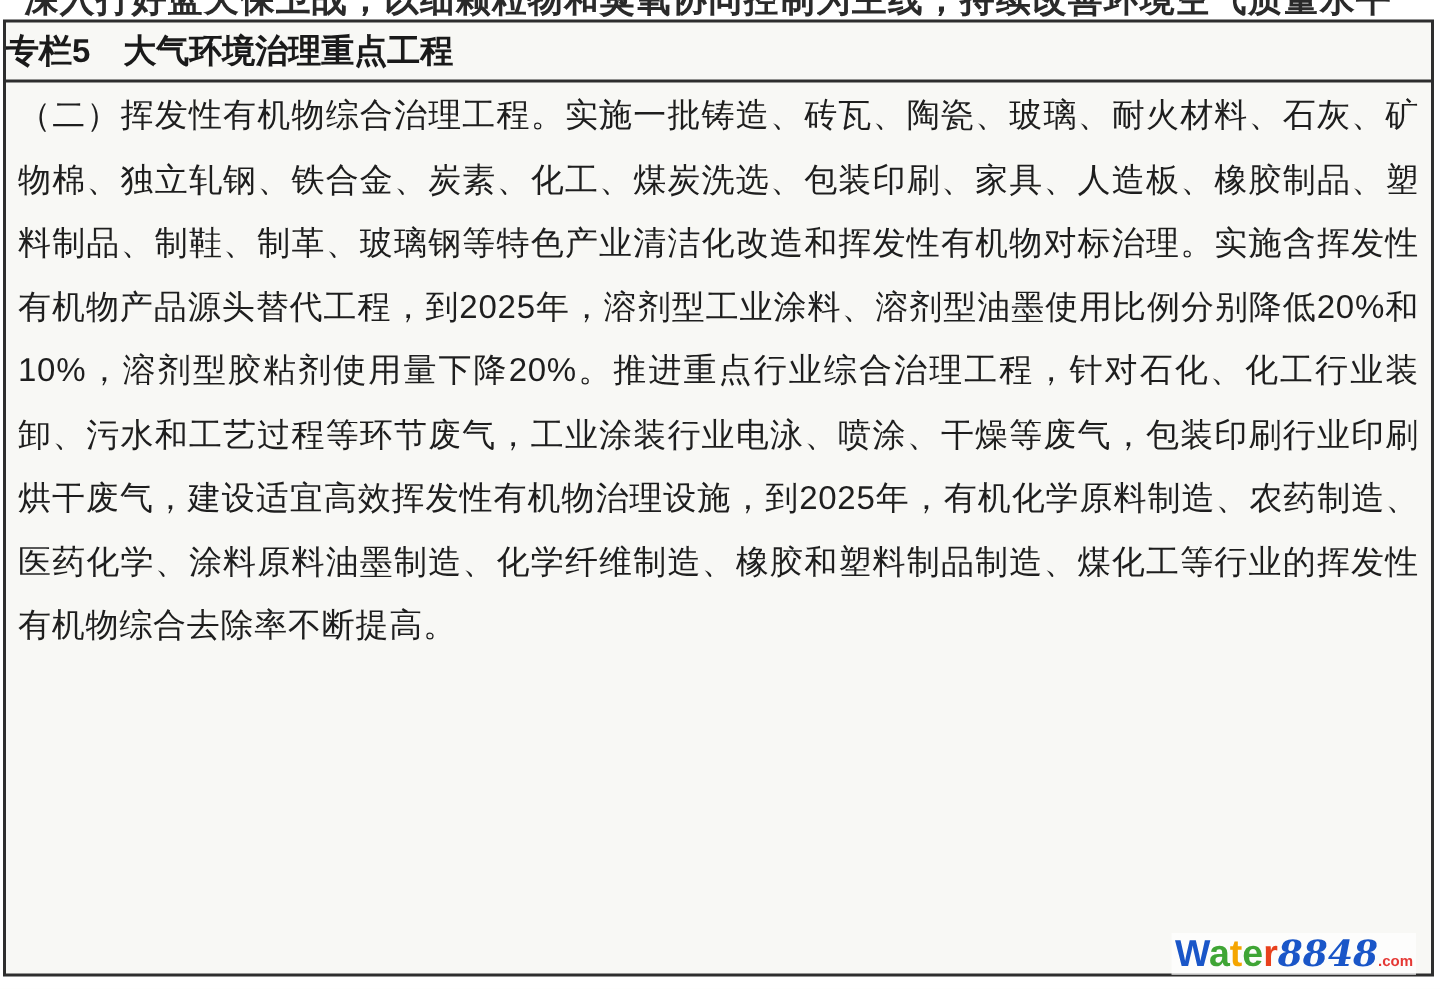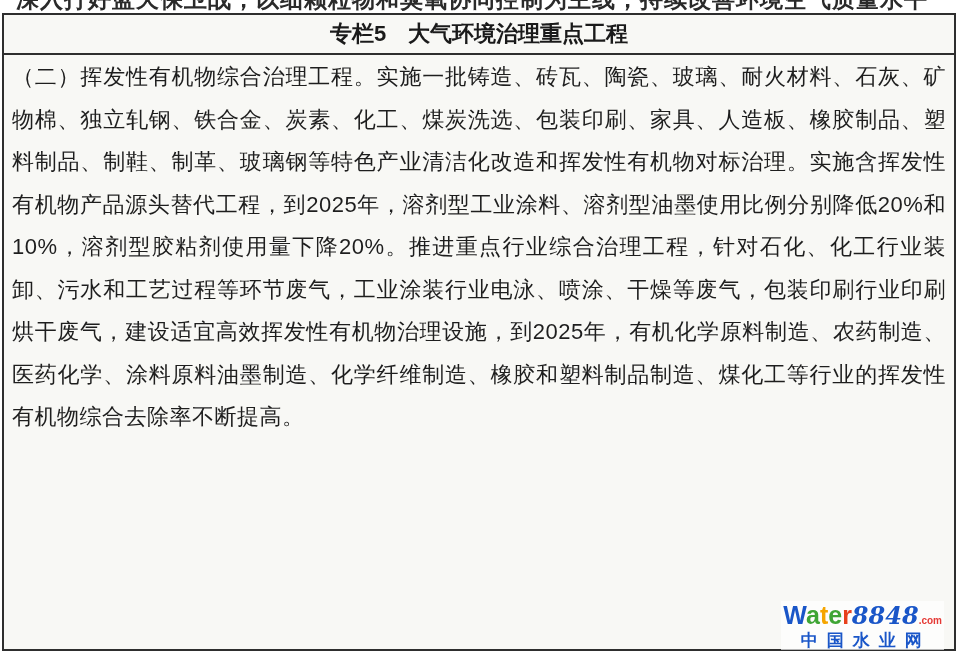--- a/index.html
+++ b/index.html
@@ -41,21 +41,20 @@
     top: 13px;
     width: 954px;
     height: 638px;
     box-sizing: border-box;
     border: 2px solid #2e2e2e;
     background: #f8f8f5;
   }
   .box-header {
     height: 38px;
     line-height: 38px;
-    text-align: center;
     font-size: 22px;
     font-weight: bold;
     color: #1a1a1a;
     border-bottom: 2px solid #2e2e2e;
   }
   .box-body {
     padding: 1px 8px 0 8px;
     font-size: 22px;
     line-height: 42.5px;
     color: #1e1e1e;
@@ -117,16 +116,15 @@
     <div class="box-header">专栏5　大气环境治理重点工程</div>
     <div class="box-body">
       <p>（二）挥发性有机物综合治理工程。实施一批铸造、砖瓦、陶瓷、玻璃、耐火材料、石灰、矿物棉、独立轧钢、铁合金、炭素、化工、煤炭洗选、包装印刷、家具、人造板、橡胶制品、塑料制品、制鞋、制革、玻璃钢等特色产业清洁化改造和挥发性有机物对标治理。实施含挥发性有机物产品源头替代工程，到2025年，溶剂型工业涂料、溶剂型油墨使用比例分别降低20%和10%，溶剂型胶粘剂使用量下降20%。推进重点行业综合治理工程，针对石化、化工行业装卸、污水和工艺过程等环节废气，工业涂装行业电泳、喷涂、干燥等废气，包装印刷行业印刷烘干废气，建设适宜高效挥发性有机物治理设施，到2025年，有机化学原料制造、农药制造、医药化学、涂料原料油墨制造、化学纤维制造、橡胶和塑料制品制造、煤化工等行业的挥发性有机物综合去除率不断提高。</p>
     </div>
   </div>
 
   <div class="watermark">
     <div class="wm-line1">
       <span class="wm-water"><span style="color: rgb(26, 86, 200);">W</span><span style="color: rgb(63, 165, 53);">a</span><span style="color: rgb(245, 165, 0);">t</span><span style="color: rgb(63, 165, 53);">e</span><span style="color: rgb(232, 64, 28);">r</span></span><span class="wm-number" style="color: rgb(26, 86, 200);">8848</span><span class="wm-com" style="color: rgb(229, 57, 53);">.com</span>
     </div>
-    <div class="wm-line2" style="color: rgb(26, 86, 200);">中国水业网</div>
   </div>
 
 </div>
 
 </body></html>

